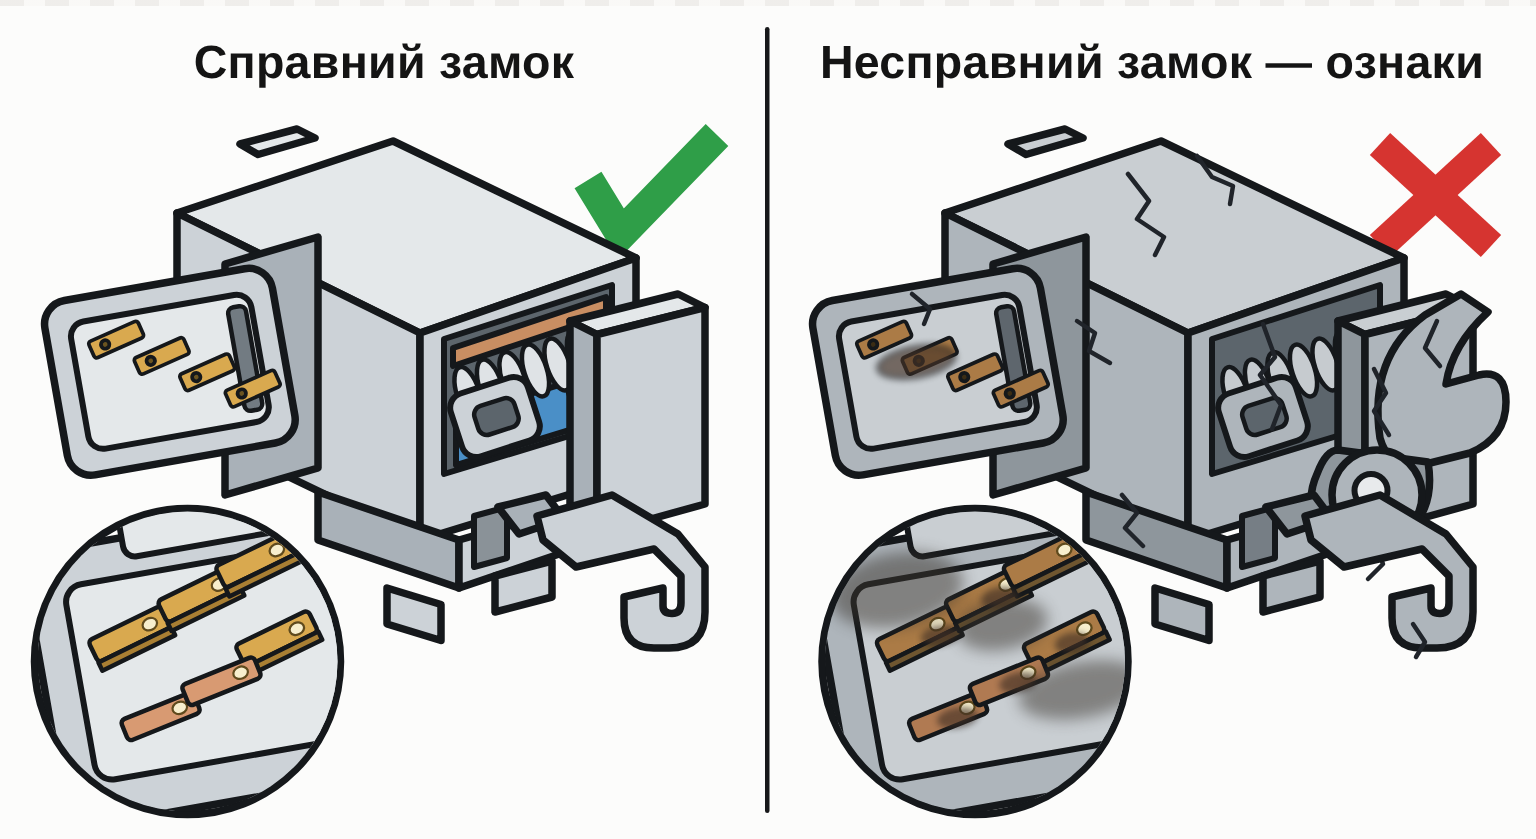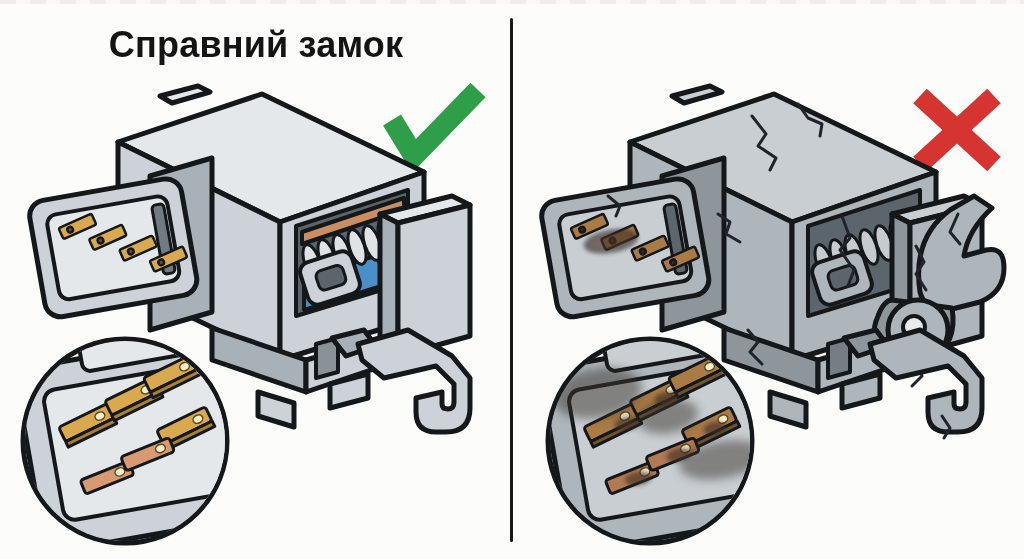--- a/index.html
+++ b/index.html
@@ -16,21 +16,21 @@
   }
   .divider{
     position:absolute;left:510px;top:18px;width:3px;height:524px;
     background:var(--c-divider,#17181a);border-radius:2px;
   }
   .panel{position:absolute;top:0;width:512px;height:559px}
   .panel--clean{left:0}
   .panel--faulty{left:512px}
   .title{
     position:absolute;top:24px;left:0;width:100%;margin:0;
-    text-align:center;font-size:36px;font-weight:bold;color:#141414;
+    text-align:center;font-size:31px;font-weight:bold;color:#141414;
     letter-spacing:.2px;white-space:nowrap;
   }
   svg.scene{position:absolute;left:0;top:0;width:512px;height:559px;display:block}
 
   
   .o{stroke:var(--c-outline,#15181b);stroke-linejoin:round}
   .f-int{fill:var(--c-interior,#5c656c)}
   .f-cu{fill:var(--c-copper_strip,#c98e62)}
   .f-blue{fill:var(--c-slider_blue,#4a8fc7)}
   .f-red{fill:var(--c-detail_red,#d0342c)}
@@ -180,20 +180,21 @@
                   <ellipse class="pin-hole" cx="158" cy="463" rx="5" ry="4"></ellipse>
                 </g>
             </g>
           </g>
         </g>
       </g>
     </svg>
   </section>
 
   <section class="panel panel--faulty">
+    <h2 class="title">Несправний замок — ознаки</h2>
 
     <svg class="scene" viewBox="0 0 512 559">
 
       <g>
         <path class="cross" d="M408,96 L482,164"></path>
         <path class="cross" d="M482,96 L408,164"></path>
       </g>
 
       <g class="o" stroke-width="5">
         <path class="f-light" d="M118,142 L262,94 L424,172 L280,222 Z"></path>

